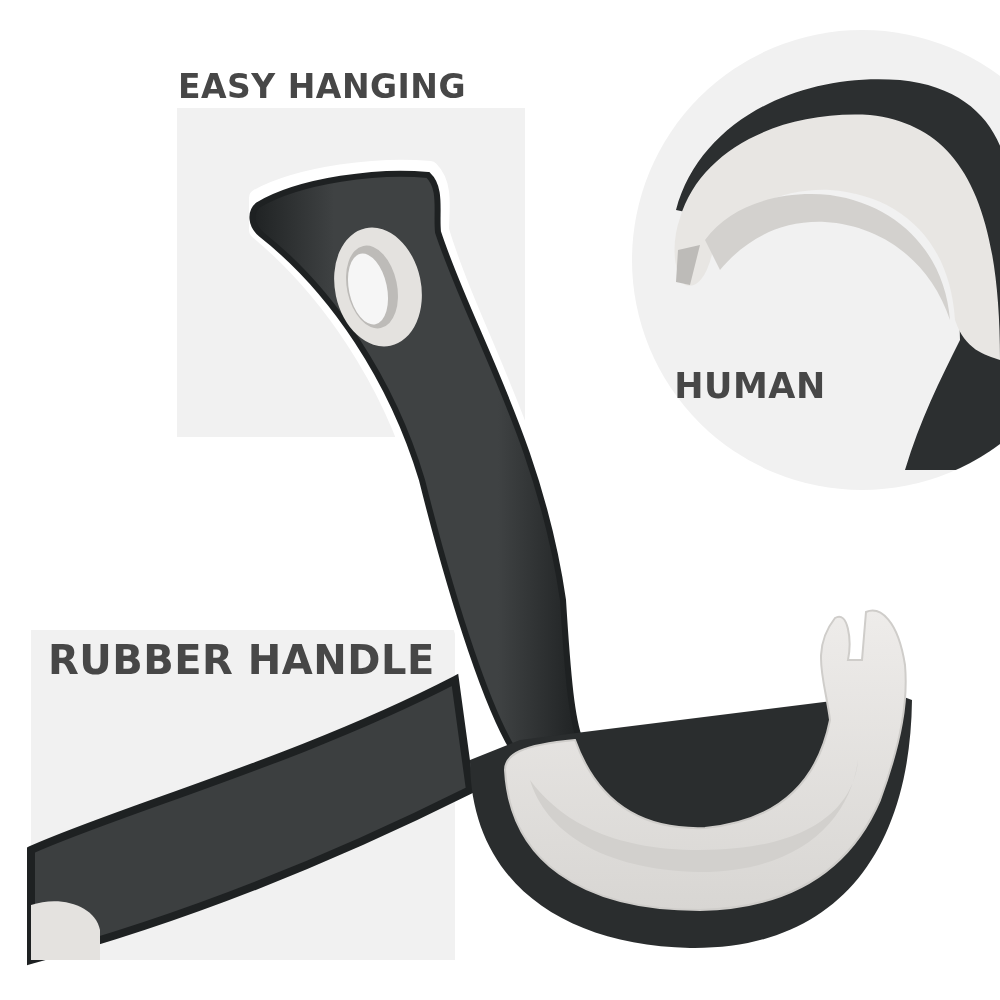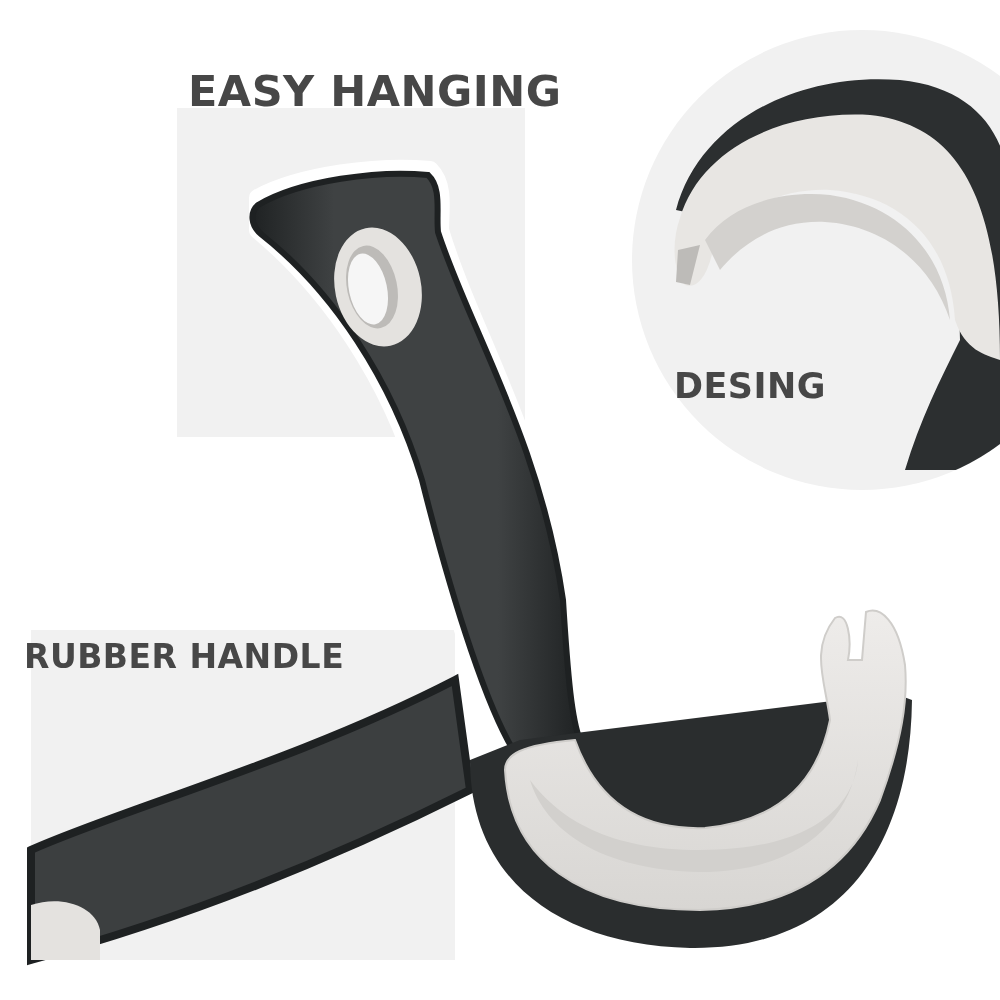--- a/index.html
+++ b/index.html
@@ -2,22 +2,22 @@
 <html><head>
 <meta charset="utf-8">
 <style>
   html, body { margin:0; padding:0; background:#ffffff; }
   body { width:1000px; height:1000px; position:relative; overflow:hidden; font-family:"DejaVu Sans", "Liberation Sans", sans-serif; }
   .panel { position:absolute; background:#f1f1f1; }
   #panel-top { left:177px; top:108px; width:348px; height:329px; }
   #panel-bottom { left:31px; top:630px; width:424px; height:330px; }
   #circle-bg { position:absolute; left:632px; top:30px; width:460px; height:460px; border-radius:50%; background:#f1f1f1; }
   .label { position:absolute; color:#474747; font-weight:bold; letter-spacing:0.5px; line-height:1; white-space:nowrap; }
-  #label-easy { left:188px; top:70px; font-size:43px; }
-  #label-rubber { left:24px; top:640px; font-size:33px; }
+  #label-easy { left:178px; top:70px; font-size:33px; }
+  #label-rubber { left:48px; top:640px; font-size:40px; }
   #label-human { left:626px; top:366px; width:248px; text-align:center; font-size:35px; line-height:40px; }
   #label-human span { display:block; }
   svg { position:absolute; left:0; top:0; }
 </style>
 </head>
 <body>
 
 <div class="panel" id="panel-top"></div>
 <div class="panel" id="panel-bottom"></div>
 <div id="circle-bg"></div>
@@ -68,14 +68,14 @@
       <path d="M680,218 C700,150 780,110 870,115 C960,125 1000,200 1000,360 C985,355 965,350 955,320 C950,240 900,195 830,190 C780,188 740,210 715,240 C710,270 700,290 685,285 C672,270 672,240 680,218 Z" fill="#e8e6e3"></path>
       <path d="M705,240 C730,205 780,190 830,195 C900,205 945,255 950,320 C930,260 880,225 825,222 C780,220 745,240 720,270 Z" fill="#d3d1ce"></path>
       <path d="M678,250 L700,245 L690,285 L676,282 Z" fill="#bdbbb8"></path>
     </g>
   </g>
 </svg>
 
 <div class="label" id="label-easy">EASY HANGING</div>
 <div class="label" id="label-rubber">RUBBER HANDLE</div>
 <div class="label" id="label-human">
-  <span>DESING</span>
+  <span>HUMAN</span>
 </div>
 
 </body></html>

